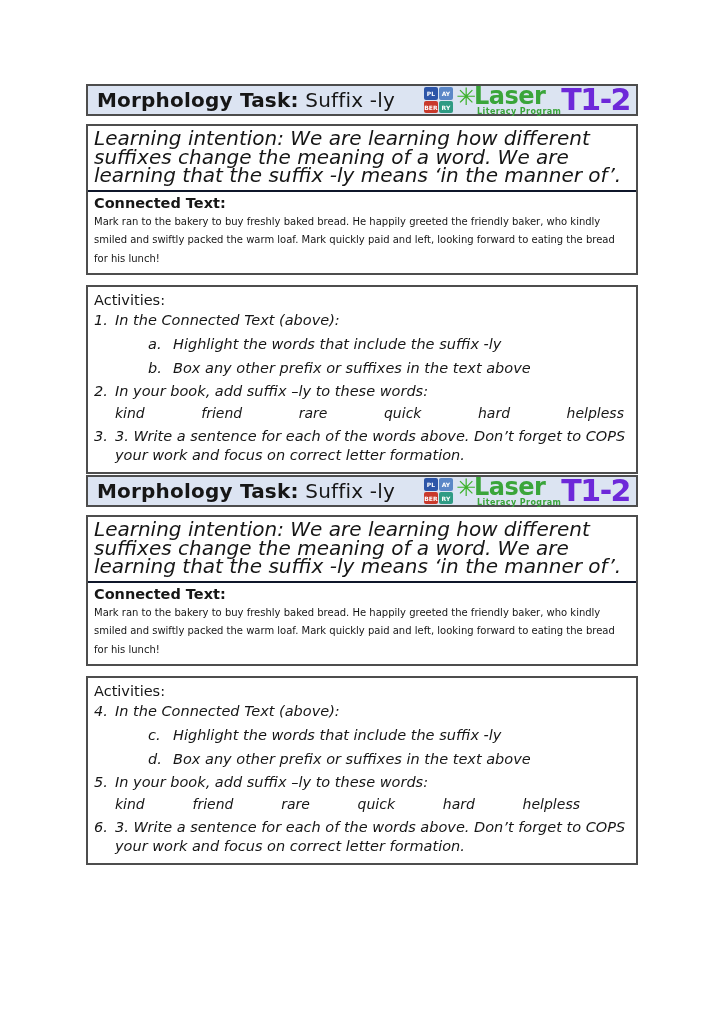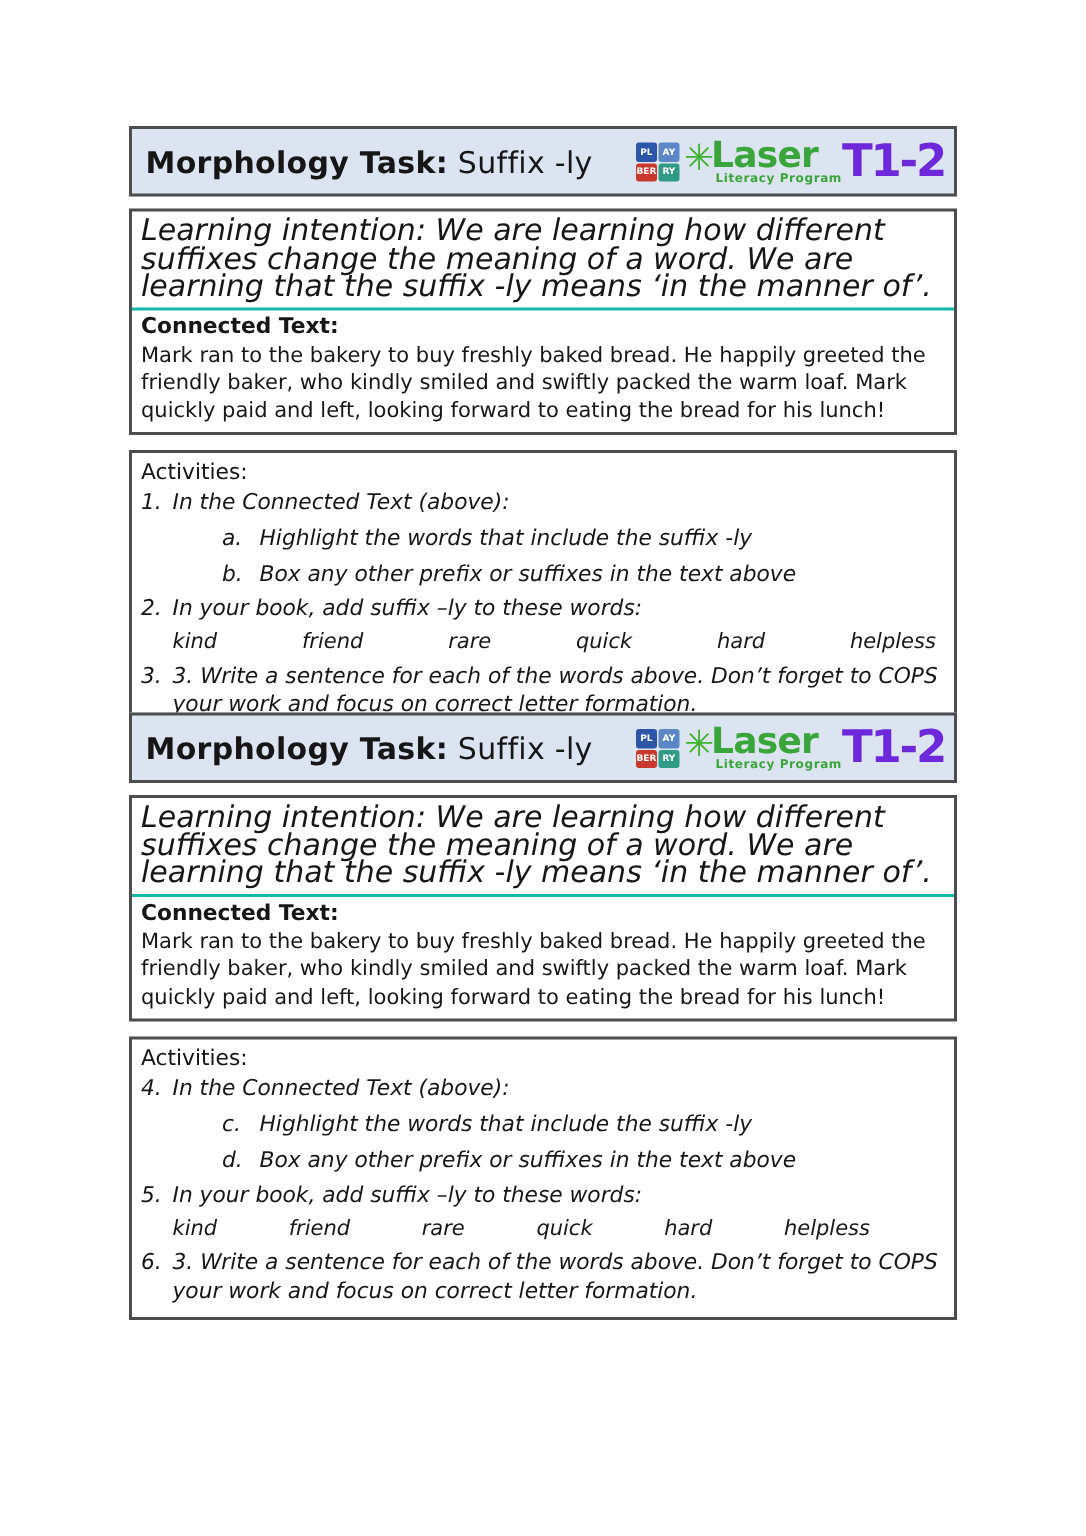--- a/index.html
+++ b/index.html
@@ -14,21 +14,21 @@
   .card{
     position:absolute;
     left:86px;
     width:552px;
   }
   .card.first{top:84px;}
   .card.second{top:475px;}
 
   .card-header{
     box-sizing:border-box;
-    height:47px;
+    height:32px;
     background:#dce4f2;
     border:2px solid #4d4d4d;
     display:flex;
     align-items:center;
     justify-content:space-between;
     padding:0 6px 0 9px;
   }
   .card-title{font-size:20px;letter-spacing:0.2px;white-space:nowrap;}
   .title-label{font-weight:700;}
   .title-value{font-weight:400;}
@@ -79,30 +79,30 @@
     margin-top:8px;
     border:2px solid #4d4d4d;
   }
   .li-section{
     padding:3px 8px 5px 6px;
     font-style:italic;
     font-size:20px;
     line-height:18.5px;
   }
   .ct-section{
-    border-top:2px solid #14b8a6;
+    border-top:2px solid #0f172a;
     padding:1px 8px 5px 6px;
   }
   .ct-heading{
     font-weight:700;
     font-size:14.5px;
     line-height:20px;
   }
   .ct-text{
-    font-size:14px;
+    font-size:10px;
     line-height:18.5px;
   }
 
   .activities-box{
     margin-top:10px;
     border:2px solid #4d4d4d;
     padding:3px 8px 7px 6px;
   }
   .act-heading{
     font-weight:400;

